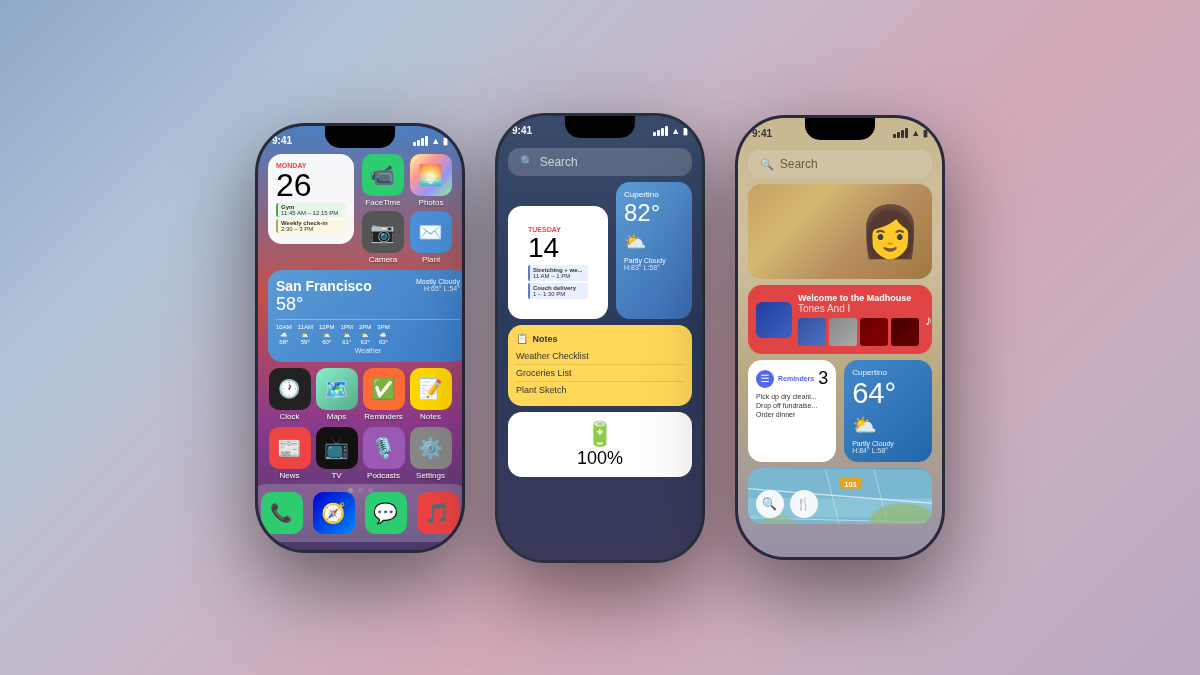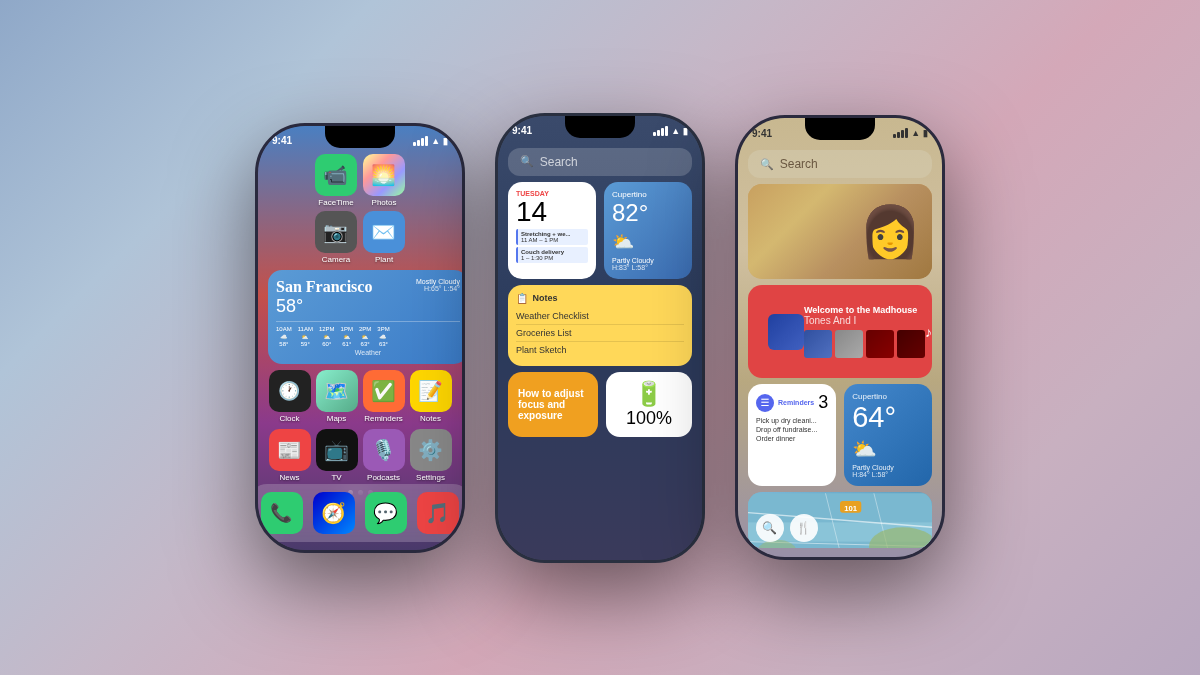--- a/index.html
+++ b/index.html
@@ -95,21 +95,21 @@
     }
     .app-label { font-size: 8px; color: #fff; text-shadow: 0 1px 2px rgba(0,0,0,0.5); }
 
     .widget-weather {
       background: linear-gradient(135deg, #5b9bd5, #3a7bc8);
       border-radius: 14px;
       padding: 8px;
       color: #fff;
       width: 200px;
     }
-    .weather-city { font-size: 16px; font-weight: 600; font-family: Liberation Serif, serif; }
+    .weather-city { font-size: 14px; font-weight: 600; }
     .weather-temp { font-size: 18px; font-weight: 300; }
     .weather-desc { font-size: 7px; }
     .weather-hourly { display: flex; gap: 6px; margin-top: 4px; }
     .weather-hour { display: flex; flex-direction: column; align-items: center; font-size: 6px; gap: 1px; }
 
     .dock {
       position: absolute;
       bottom: 8px;
       left: 50%;
       transform: translateX(-50%);
@@ -158,22 +158,23 @@
       background: linear-gradient(transparent, rgba(0,0,0,0.6));
     }
     .photo-title { color: #fff; font-size: 11px; font-weight: 700; letter-spacing: 0.5px; }
     .photo-subtitle { color: rgba(255,255,255,0.8); font-size: 7px; letter-spacing: 1px; text-transform: uppercase; }
 
     .widget-row { display: flex; gap: 8px; margin: 0 10px; }
 
     .widget-cal-2 {
       background: #fff;
       border-radius: 14px;
-      padding: 8px;
+      padding: 20px;
       flex: 1;
+      margin-top: 24px;
     }
     .cal2-day { font-size: 7px; font-weight: 700; color: #e44; text-transform: uppercase; }
     .cal2-num { font-size: 28px; font-weight: 300; color: #000; line-height: 1.1; }
     .cal2-event { font-size: 6px; background: #e8f0ff; border-left: 2px solid #5577ee; padding: 2px 3px; border-radius: 2px; margin-top: 2px; color: #333; }
 
     .widget-weather-2 {
       background: linear-gradient(135deg, #5b9bd5, #3a6bb0);
       border-radius: 14px;
       padding: 8px;
       flex: 1;
@@ -244,25 +245,25 @@
       background: linear-gradient(135deg, #c8a060, #d4b070, #a87840);
       position: relative;
       display: flex;
       align-items: center;
       justify-content: center;
     }
 
     .music-widget {
       background: #e04444;
       border-radius: 14px;
-      padding: 20px;
+      padding: 8px;
       margin: 0 10px;
       display: flex;
       align-items: center;
-      gap: 0;
+      gap: 6px;
     }
     .music-info { flex: 1; }
     .music-song { font-size: 9px; font-weight: 600; color: #fff; }
     .music-artist { font-size: 10px; color: rgba(255,255,255,0.8); }
     .music-albums { display: flex; gap: 3px; margin-top: 4px; }
     .music-thumb { width: 28px; height: 28px; border-radius: 3px; }
     .music-note { color: #fff; font-size: 14px; margin-left: auto; }
 
     .widget-rem {
       background: #fff;
@@ -342,20 +343,32 @@
           <div class="signal-bar" style="height:8px"></div>
           <div class="signal-bar" style="height:10px"></div>
         </div>
         <span>▲</span>
         <span>▮</span>
       </div>
     </div>
 
     <div style="display:flex; gap:8px; padding:0 10px 6px; margin-top:2px;">
 
+      <div class="widget-calendar">
+        <div class="cal-day-label">MONDAY</div>
+        <div class="cal-date">26</div>
+        <div class="cal-event green">
+          <div style="font-weight:600;">Gym</div>
+          <div>11:45 AM – 12:15 PM</div>
+        </div>
+        <div class="cal-event yellow">
+          <div style="font-weight:600;">Weekly check-in</div>
+          <div>2:30 – 3 PM</div>
+        </div>
+      </div>
 
       <div style="display:flex; flex-direction:column; gap:4px; justify-content:center; flex:1;">
         <div style="display:flex; gap:6px; justify-content:center;">
           <div class="app-icon">
             <div class="app-icon-img" style="background:#2ecc71;">📹</div>
             <span class="app-label">FaceTime</span>
           </div>
           <div class="app-icon">
             <div class="app-icon-img" style="background:linear-gradient(135deg,#ff9,#f99,#99f,#9f9);">🌅</div>
             <span class="app-label">Photos</span>
@@ -532,23 +545,20 @@
       <div class="notes-header">
         <span class="notes-icon">📋</span>
         <span class="notes-title">Notes</span>
       </div>
       <div class="notes-item">Weather Checklist</div>
       <div class="notes-item">Groceries List</div>
       <div class="notes-item" style="border:none;">Plant Sketch</div>
     </div>
 
     <div class="widget-row" style="margin-top:6px;">
-      <div class="widget-tip">
-        <div class="tip-text">How to adjust focus and exposure</div>
-      </div>
       <div class="widget-battery">
         <div style="font-size:24px;">🔋</div>
         <div class="battery-pct">100%</div>
       </div>
     </div>
   </div>
 </div>
 
 <div class="phone phone-3">
   <div class="notch"></div>

